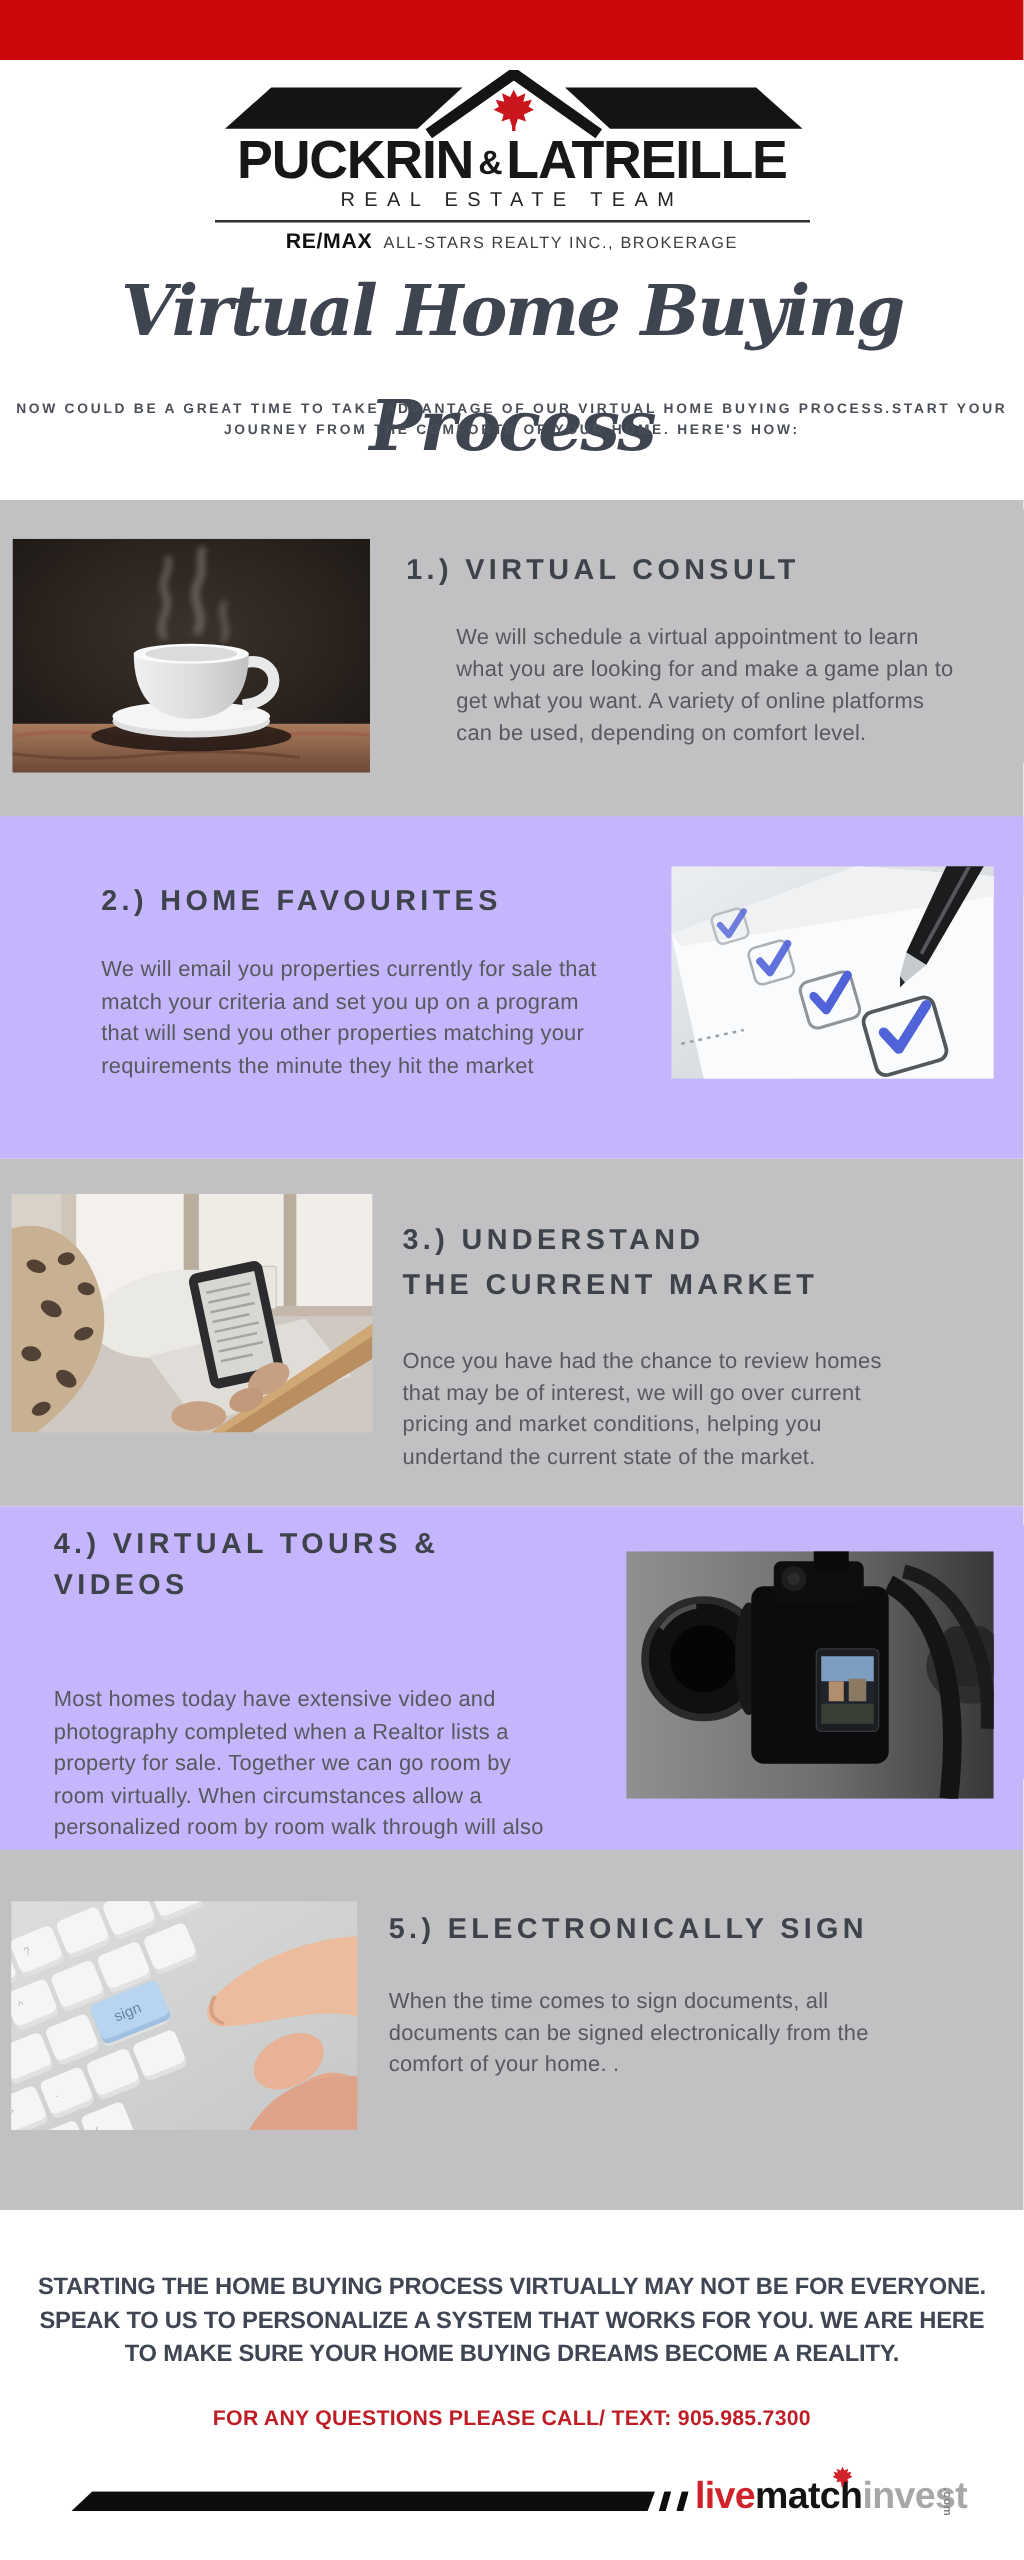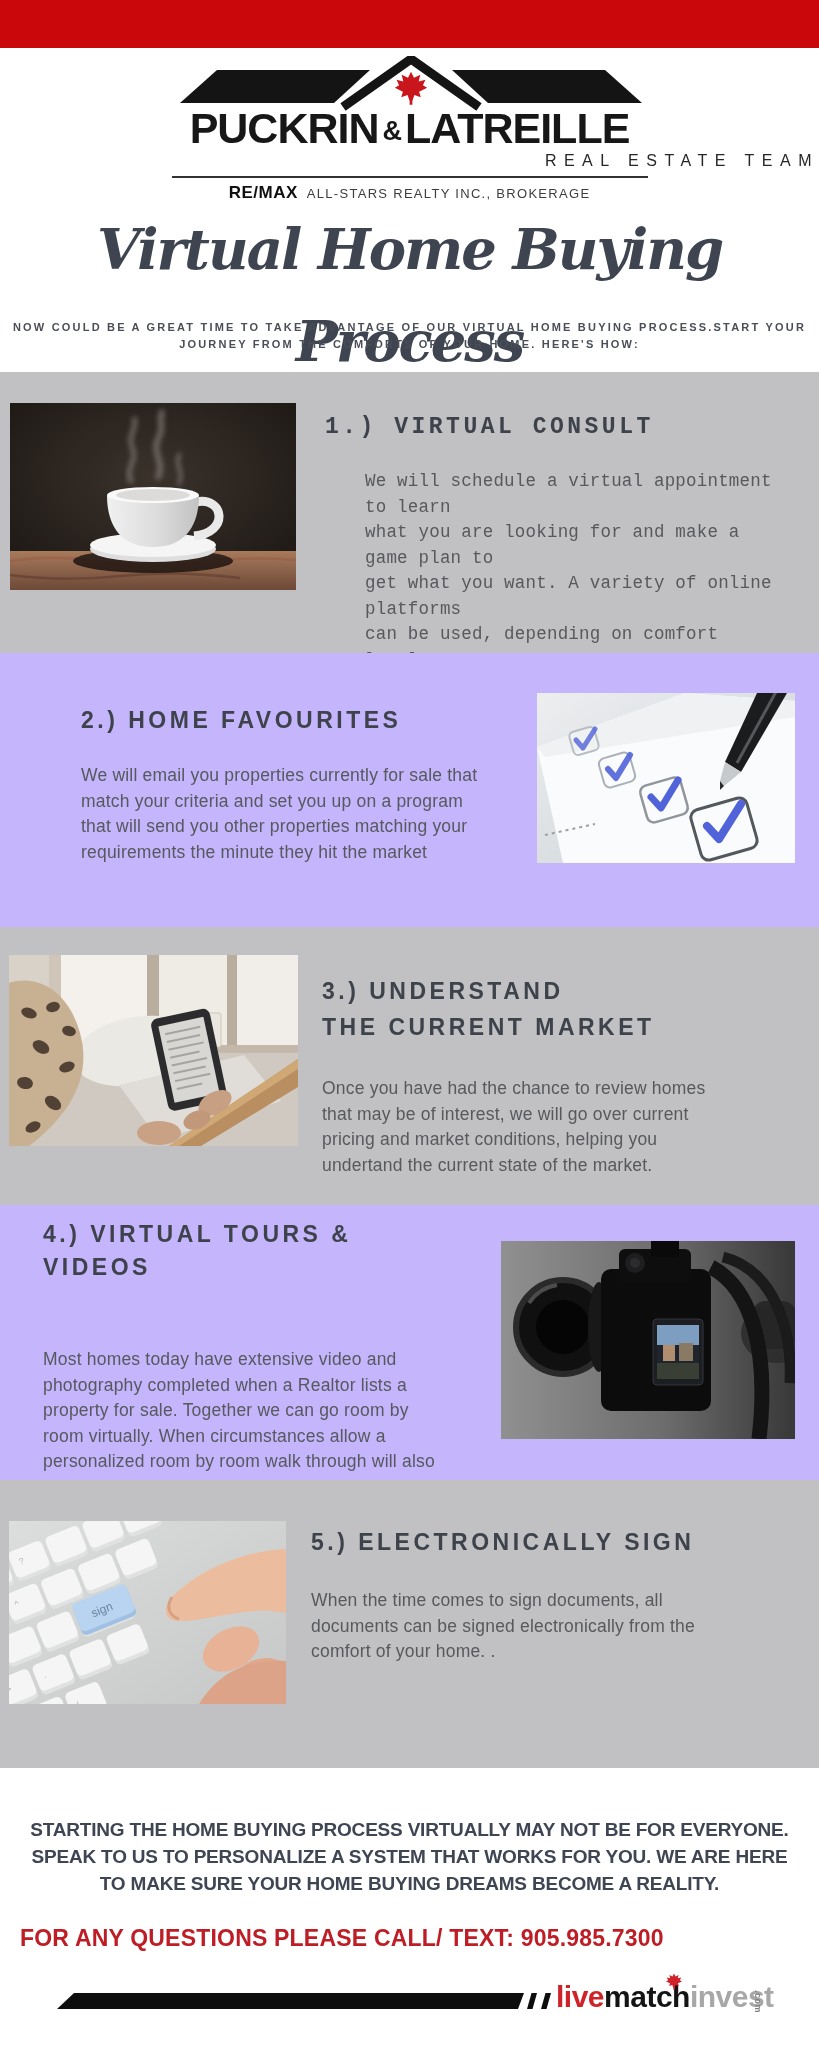--- a/index.html
+++ b/index.html
@@ -10,53 +10,53 @@
     font-family:"Liberation Sans", sans-serif;
   }
   .abs { position:absolute; }
 
   
   .topbar { left:0; top:0; width:819px; height:48px; background:#ca080c; }
   .roof-svg { left:170px; top:56px; }
   .brand { left:0; top:106px; width:819px; text-align:center; color:#171717;
            font-weight:bold; font-size:43px; letter-spacing:-1px; line-height:44px; white-space:nowrap; }
   .brand .amp { font-size:27px; font-weight:bold; padding:0 4px; vertical-align:3px; }
-  .brand-sub { left:0; top:151px; width:819px; text-align:right; color:#262626;
+  .brand-sub { left:0; top:151px; width:819px; text-align:center; color:#262626;
                font-size:16px; letter-spacing:7.5px; line-height:20px; }
   .divider { left:172px; top:176px; width:476px; height:2px; background:#323232; }
   .brokerage { left:0; top:184px; width:819px; text-align:center; line-height:18px; white-space:nowrap; }
   .brokerage .bb { font-weight:bold; font-size:17px; color:#101010; letter-spacing:0.5px; }
   .brokerage .bt { font-size:13px; color:#3d3d3d; letter-spacing:1.3px; margin-left:9px; }
   .script-title { left:0; top:203px; width:819px; text-align:center;
                   font-family:"DejaVu Serif", serif; font-style:italic; font-weight:bold;
                   font-size:56px; line-height:92px; color:#3e4450; letter-spacing:-2px; }
   .intro { left:10px; top:319px; width:799px; text-align:center; white-space:pre-line;
            font-size:11px; font-weight:bold; letter-spacing:2.2px; line-height:17px; color:#494e57; }
 
   
   .section { left:0; width:819px; }
   .gray { background:#c1c0c2; }
   .white { background:#c4b5fd; }
-  .s1 { top:372px; height:317px;font-family:Liberation Mono, monospace; }
+  .s1 { top:400px; height:317px; }
   .s2 { top:653px; height:274px; }
   .s3 { top:927px; height:278px; }
   .s4 { top:1205px; height:275px; }
   .s5 { top:1480px; height:288px; }
   .sec-title { color:#3d424b; font-weight:bold; font-size:23px; letter-spacing:3.5px;
                line-height:34px; white-space:pre-line; }
   .sec-body  { color:#57595d; font-size:17.5px; letter-spacing:0.2px; line-height:25.5px;
                white-space:pre-line; }
   .photo { display:block; }
 
   
   .footer { left:0; top:1768px; width:819px; height:280px; background:#ffffff; }
   .f-msg { left:20px; top:48px; width:779px; text-align:center; white-space:pre-line;
            font-weight:bold; font-size:19px; line-height:27px; color:#3f4553; letter-spacing:-0.2px; }
-  .f-phone { left:20px; top:157px; width:779px; 
-             font-weight:bold; font-size:23px; color:#bf1d26; letter-spacing:0.2px; }
+  .f-phone { left:20px; top:157px; width:779px; text-align:center;
+             font-weight:bold; font-size:17px; color:#bf1d26; letter-spacing:0.2px; }
   .logo-bar { left:57px; top:225px; width:467px; height:16px; background:#0d0d0d;
               clip-path:polygon(17px 0, 100% 0, calc(100% - 6px) 100%, 0 100%); }
   .logo-slash { top:225px; width:10px; height:16px; background:#0d0d0d;
                 clip-path:polygon(45% 0, 100% 0, 55% 100%, 0 100%); }
   .sl1 { left:527px; } .sl2 { left:541px; }
   .wordmark { left:556px; top:1980px; position:absolute; white-space:nowrap;
               font-weight:bold; font-size:30px; line-height:34px; letter-spacing:-0.5px; }
   .wm-live { color:#d02329; } .wm-play { color:#141414; } .wm-invest { color:#a7a7a7; }
   .wm-leaf { left:664px; top:1972px; }
   .wm-tld-box { left:752px; top:1991px; width:12px; height:20px; }

